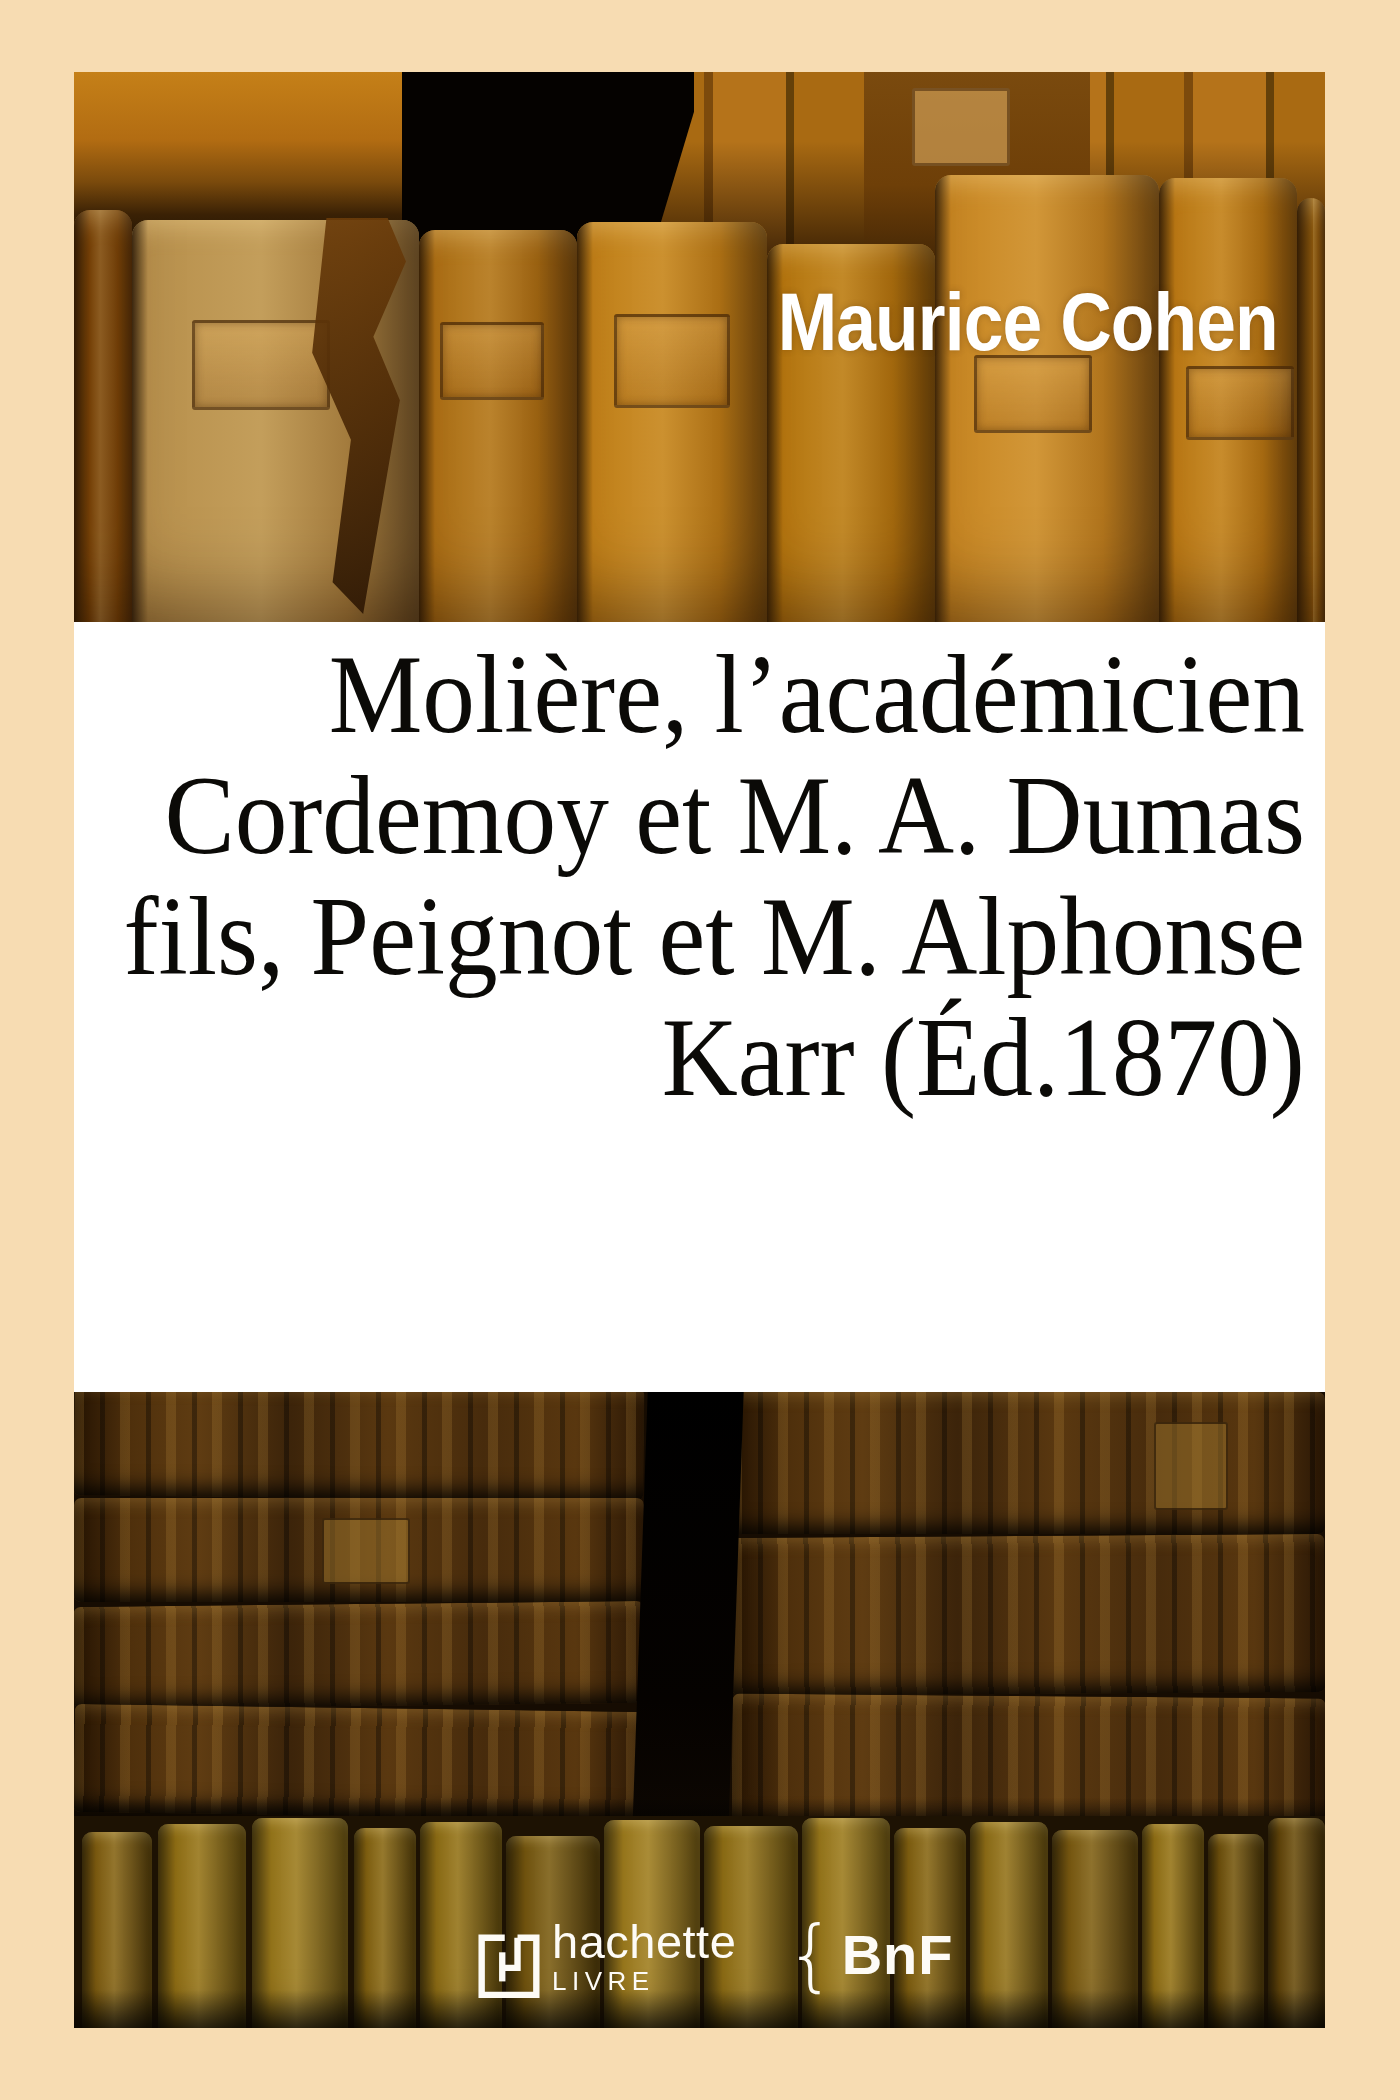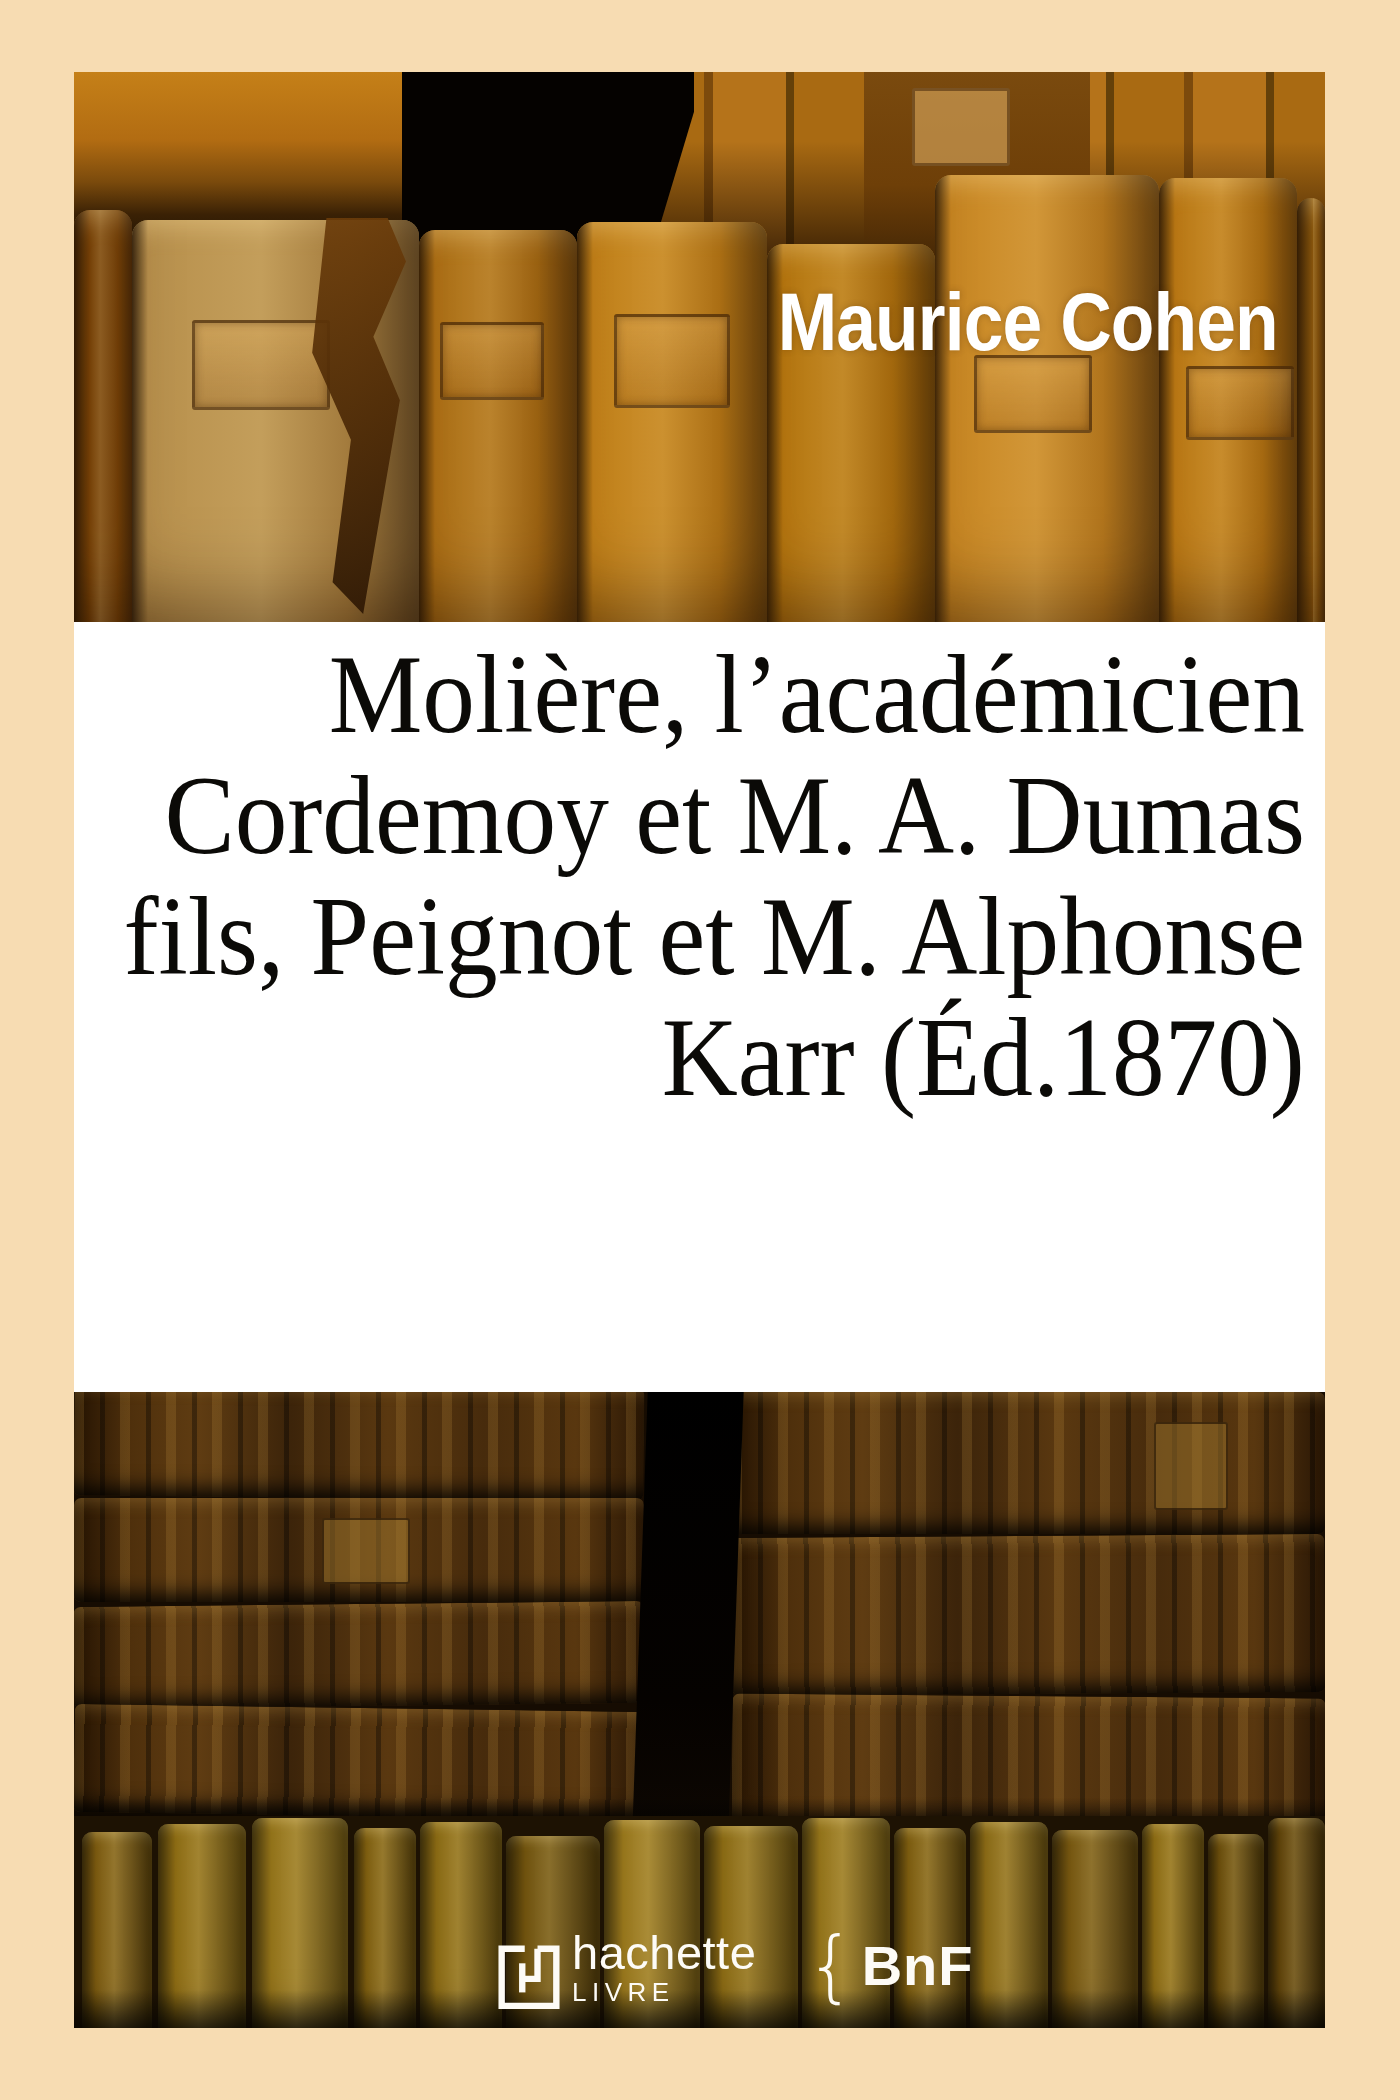--- a/index.html
+++ b/index.html
@@ -73,21 +73,21 @@
     background:linear-gradient(180deg,rgba(0,0,0,0),rgba(0,0,0,.75));}
   .pb-stand{position:absolute;left:0;top:424px;width:1251px;height:212px;background:#1d1203;}
   .pb-spine{position:absolute;bottom:0;border-radius:10px 10px 0 0;
     box-shadow:inset 0 10px 12px -6px rgba(255,235,170,.3), inset 0 -30px 40px -20px rgba(0,0,0,.6);}
   .pb-spine::before{content:"";position:absolute;inset:0;border-radius:inherit;
     background:linear-gradient(90deg,rgba(0,0,0,.55) 0,rgba(0,0,0,0) 20%,rgba(255,238,175,.18) 46%,rgba(0,0,0,.42) 96%);}
   .pb-vignette{position:absolute;left:0;bottom:0;width:1251px;height:38px;
     background:linear-gradient(180deg,rgba(0,0,0,0),rgba(0,0,0,.6));}
 
   
-  .logos{position:absolute;left:0;top:15px;width:996px;height:636px;z-index:9;margin-left:20px;}
+  .logos{position:absolute;left:0;top:4px;width:996px;height:636px;z-index:9;}
   .hachette-icon{position:absolute;left:398px;top:535px;width:74px;height:71px;}
   .hachette-icon svg{width:100%;height:100%;display:block;}
   .hachette-text{position:absolute;left:478px;top:524px;color:#fdfbf6;}
   .hachette-word{font:400 47px/44px "Liberation Sans",sans-serif;letter-spacing:.5px;}
   .hachette-livre{display:block;margin-top:4px;font:400 26px/26px "Liberation Sans",sans-serif;letter-spacing:5.5px;}
   .bnf{position:absolute;left:712px;top:528px;display:flex;align-items:center;color:#fdfbf6;}
   .bnf-brace{font:300 78px/62px "DejaVu Sans",sans-serif;margin-right:6px;}
   .bnf-name{font:600 56px/56px "Liberation Sans",sans-serif;letter-spacing:1px;}
 </style>
 </head>

